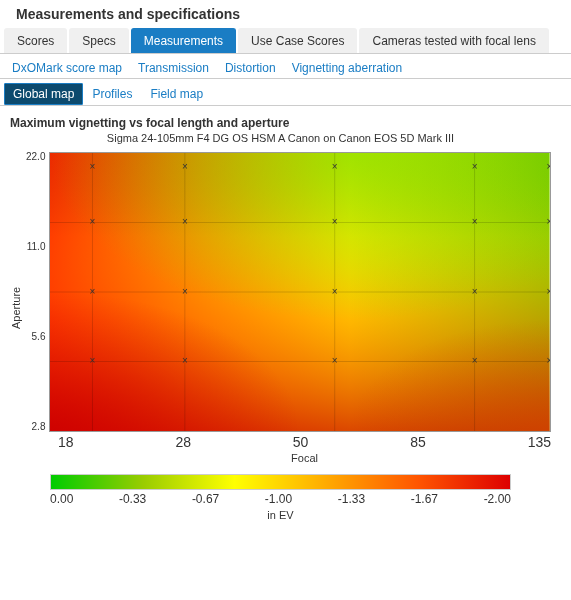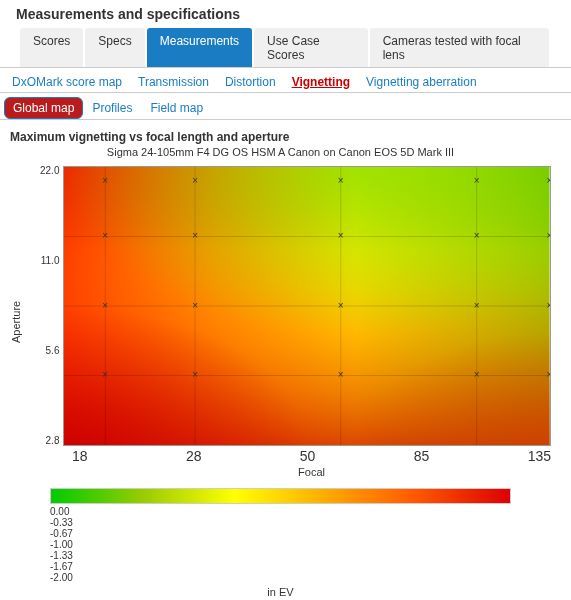--- a/index.html
+++ b/index.html
@@ -1,75 +1,74 @@
 <!DOCTYPE html>
 <html><head>
   <meta charset="utf-8">
   <style>
     * { box-sizing: border-box; margin: 0; padding: 0; }
     body { font-family: Arial, sans-serif; font-size: 12px; background: #fff; color: #333; width: 571px; }
 
     .page-title { font-size: 14px; font-weight: bold; padding: 6px 16px; }
 
-    .tab-bar { display: flex; border-bottom: 1px solid #ccc; padding: 0 20px; }
+    .tab-bar { display: flex; border-bottom: 1px solid #ccc; padding: 0 4px; }
     .tab { padding: 5px 12px; cursor: pointer; font-size: 12px; border: 1px solid transparent; border-bottom: none; margin-right: 2px; color: #333; background: #f0f0f0; border-radius: 3px 3px 0 0; }
     .tab.active { background: #1a7dc4; color: #fff; border-color: #1a7dc4; }
 
     .sub-tab-bar { display: flex; padding: 4px 4px 0; border-bottom: 1px solid #ccc; }
     .sub-tab { padding: 3px 8px; cursor: pointer; font-size: 12px; color: #1a7dc4; text-decoration: none; }
     .sub-tab.active { font-weight: bold; text-decoration: underline; color: #cc0000; }
 
     .sub-tab2-bar { display: flex; padding: 4px 4px 0; border-bottom: 1px solid #ccc; }
     .sub-tab2 { padding: 3px 8px; cursor: pointer; font-size: 12px; color: #1a7dc4; border: 1px solid transparent; }
-    .sub-tab2.active { background: #b91c1c; color: #fff; border-radius: 6px; border-color: #1a7dc4; }
+    .sub-tab2.active { background: #0c4a6e; color: #fff; border-radius: 1px; border-color: #1a7dc4; }
 
     .chart-area { padding: 10px 20px 10px 10px; }
     .chart-title { text-align: left; font-size: 12px; font-weight: bold; margin-bottom: 2px; }
     .chart-subtitle { text-align: center; font-size: 11px; margin-bottom: 8px; color: #333; }
 
-    .chart-container { display: flex; align-items: stretch; gap: 14px; }
+    .chart-container { display: flex; align-items: stretch; }
     .y-axis-label { writing-mode: vertical-rl; transform: rotate(180deg); font-size: 11px; text-align: center; margin-right: 4px; color: #333; }
 
     .chart-inner { flex: 1; display: flex; flex-direction: column; }
 
     .y-ticks-and-plot { display: flex; flex-direction: row; }
     .y-ticks { display: flex; flex-direction: column; justify-content: space-between; align-items: flex-end; padding-right: 4px; font-size: 10px; color: #333; }
     .y-tick { line-height: 1; }
 
     .plot-area { position: relative; flex: 1; height: 280px; border: 1px solid #999; overflow: hidden; }
 
     .x-ticks { display: flex; justify-content: space-between; padding: 2px 0 0; font-size: 14px; color: #333; margin-left: 32px; }
     .x-tick { text-align: center; }
 
     .x-axis-label { text-align: center; font-size: 11px; margin-top: 2px; color: #333; margin-left: 32px; }
 
     .legend-area { display: flex; flex-direction: column; align-items: center; margin-top: 10px; padding: 0 40px; }
     .legend-scale { display: flex; align-items: center; width: 100%; }
     .legend-bar { flex: 1; height: 16px; background: linear-gradient(to right, #00cc00, #99cc00, #ffff00, #ffaa00, #ff5500, #dd0000); border: 1px solid #ccc; }
-    .legend-labels { display: flex; justify-content: space-between; font-size: 10px; margin-top: 2px; width: 100%; flex-direction: column; }
+    .legend-labels { display: flex; justify-content: space-between; font-size: 12px; margin-top: 2px; width: 100%; }
     .legend-unit { text-align: left; font-size: 11px; margin-top: 3px; }
   </style>
 </head>
 <body>
 
 <div class="page-title">Measurements and specifications</div>
 
 <div class="tab-bar">
   <div class="tab">Scores</div>
   <div class="tab">Specs</div>
   <div class="tab active">Measurements</div>
   <div class="tab">Use Case Scores</div>
   <div class="tab">Cameras tested with focal lens</div>
 </div>
 
 <div class="sub-tab-bar">
   <a class="sub-tab">DxOMark score map</a>
   <a class="sub-tab">Transmission</a>
   <a class="sub-tab">Distortion</a>
-  <a class="sub-tab active">Vignetting</a>
   <a class="sub-tab">Vignetting aberration</a>
 </div>
 
 <div class="sub-tab2-bar">
   <div class="sub-tab2 active">Global map</div>
   <div class="sub-tab2">Profiles</div>
   <div class="sub-tab2">Field map</div>
 </div>
 
 <div class="chart-area">

